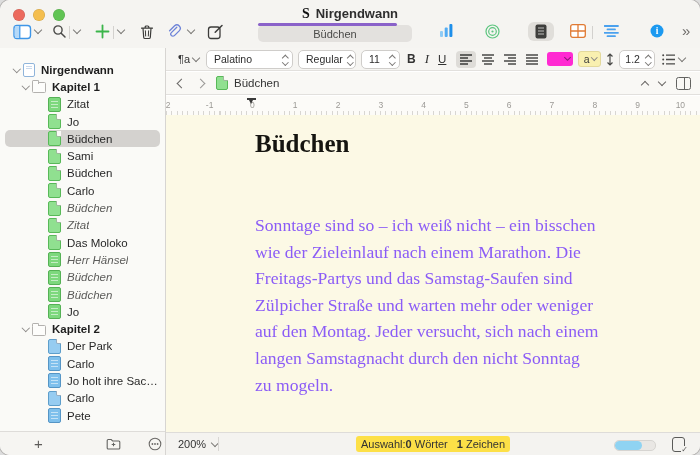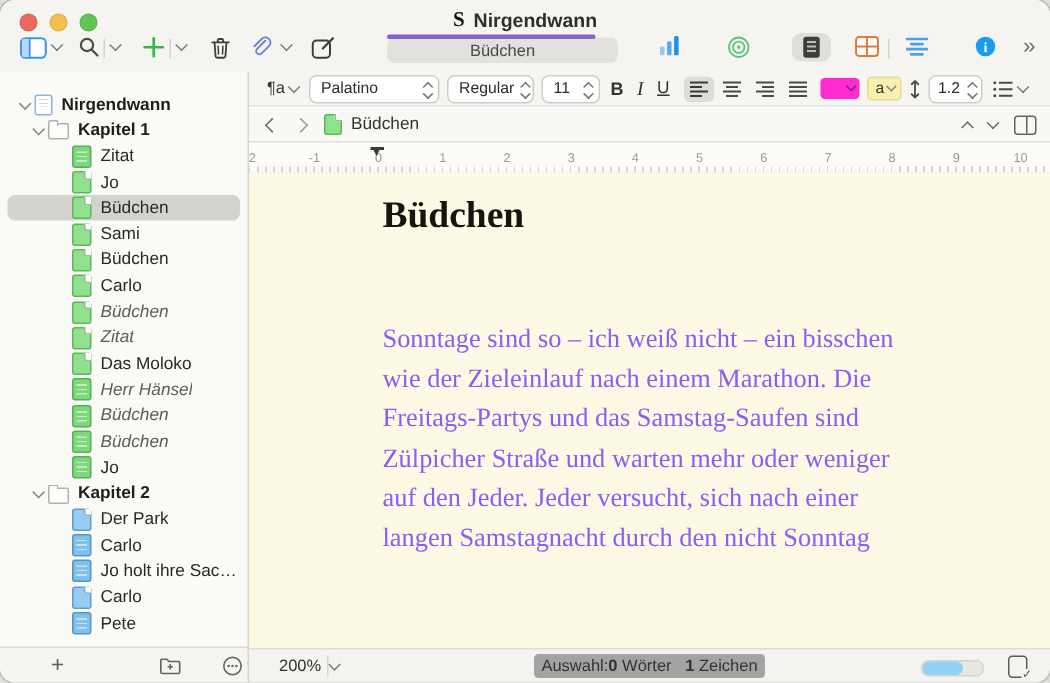--- a/index.html
+++ b/index.html
@@ -87,24 +87,24 @@
   .tabstop{position:absolute;left:81px;top:2px;width:9px;height:2px;background:#3a3a3a;}
   .tabstop:after{content:"";position:absolute;left:2px;top:2px;border-left:2.5px solid transparent;border-right:2.5px solid transparent;border-top:4.5px solid #3a3a3a;}
   
   #canvas{position:absolute;left:166px;top:115px;width:534px;height:317px;background:#fcf9e5;overflow:hidden;}
   .doc-title{position:absolute;left:89px;top:15px;font-family:"Liberation Serif","DejaVu Serif",serif;font-weight:700;font-size:25px;color:#151510;}
   .body{position:absolute;left:89px;top:97px;font-family:"Liberation Serif","DejaVu Serif",serif;font-size:17.6px;line-height:26.6px;color:#8b5cf6;}
   .line{white-space:pre;}
   .sel{background:#d3d1ce;}
   
   #statusbar{position:absolute;left:166px;top:432px;width:534px;height:23px;background:#f4f3f0;border-top:1px solid #dedcd9;font-size:11px;color:#333;}
-  .zoomctl{position:absolute;left:20px;top:0;height:22px;display:flex;align-items:center;gap:6px;}
+  .zoomctl{position:absolute;left:12px;top:0;height:22px;display:flex;align-items:center;gap:6px;}
   .statdiv{position:absolute;left:52px;top:4px;width:1px;height:14px;background:#d8d6d3;}
   .counts{position:absolute;left:0;right:0;top:0;height:22px;display:flex;align-items:center;justify-content:center;}
-  .hl{background:#a3a3a3;border-radius:3px;padding:2px 5px;display:flex;align-items:center;white-space:pre;}
+  .hl{background:#fde047;border-radius:3px;padding:2px 5px;display:flex;align-items:center;white-space:pre;}
   .hl b{font-weight:700;}
   .gap{display:inline-block;width:9px;}
   .prog{position:absolute;right:44px;top:7px;width:40px;height:9px;background:#e9e7e4;border:1px solid #d6d4d1;border-radius:5px;}
   .prog i{display:block;width:68%;height:100%;background:#8fd3f2;border-radius:5px;}
   .bkmark{position:absolute;right:15px;top:4px;width:11px;height:13px;border:1.3px solid #5a5a58;border-radius:3px;}
   .bkmark span{position:absolute;right:-4px;bottom:-3px;background:#f4f3f0;font-size:8px;color:#5a5a58;line-height:1;}
   svg{display:block;}
 </style>
 </head>
 <body>
@@ -555,24 +555,25 @@
 
         <div class="line"><span>Sonntage sind so – ich weiß nicht – ein bisschen</span><span></span><span class="sel"></span><span></span></div>
 
         <div class="line"><span>wie der Zieleinlauf nach einem Marathon. Die</span><span></span><span class="sel"></span><span></span></div>
 
         <div class="line"><span>Freitags-Partys und das Samstag-Saufen sind</span><span></span><span class="sel"></span><span></span></div>
 
 
         <div class="line"><span>Zülpicher Straße und warten mehr oder weniger</span><span></span><span class="sel"></span><span></span></div>
 
-        <div class="line"><span>auf den Jeder. Jeder versucht, sich nach einer</span><span></span><span class="sel"></span><span></span></div>
+        <div class="line"><span>auf den Montag. Jeder versucht, sich nach einem</span><span></span><span class="sel"></span><span></span></div>
 
         <div class="line"><span>langen Samstagnacht durch den nicht Sonntag</span><span></span><span class="sel"></span><span></span></div>
 
+        <div class="line"><span>zu mogeln.</span><span></span><span class="sel"></span><span></span></div>
       </div>
   </div>
 
   <div id="statusbar">
     <div class="zoomctl">
       <span>200%</span>
       <span class="chev"></span>
     </div>
     <span class="statdiv"></span>
     <div class="counts">

